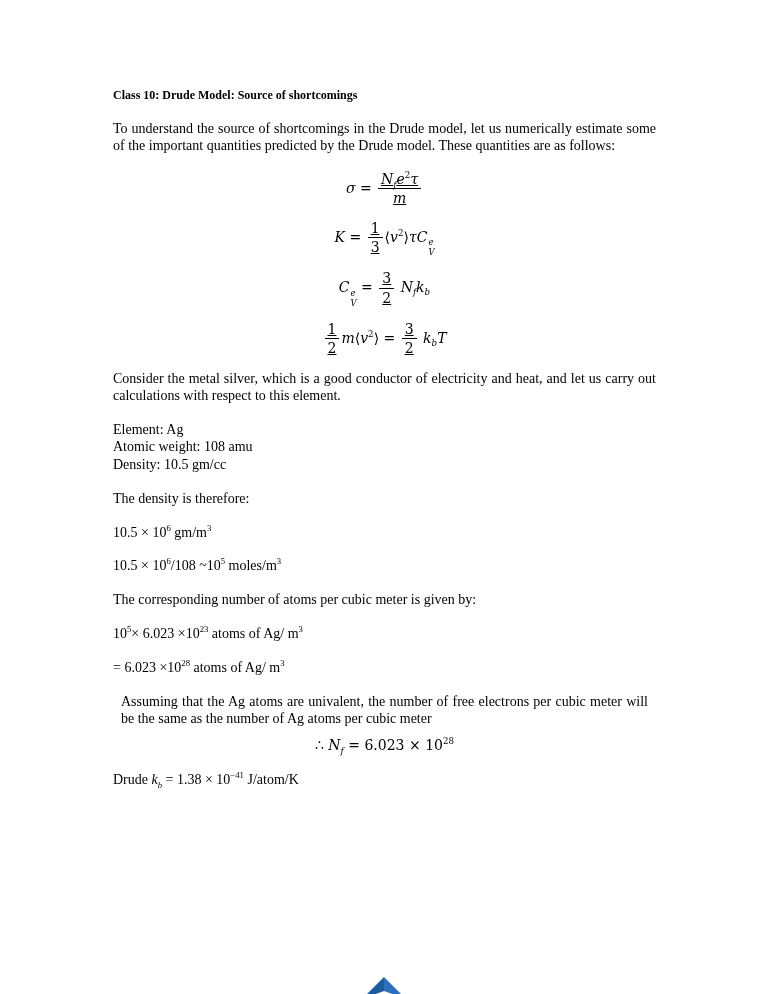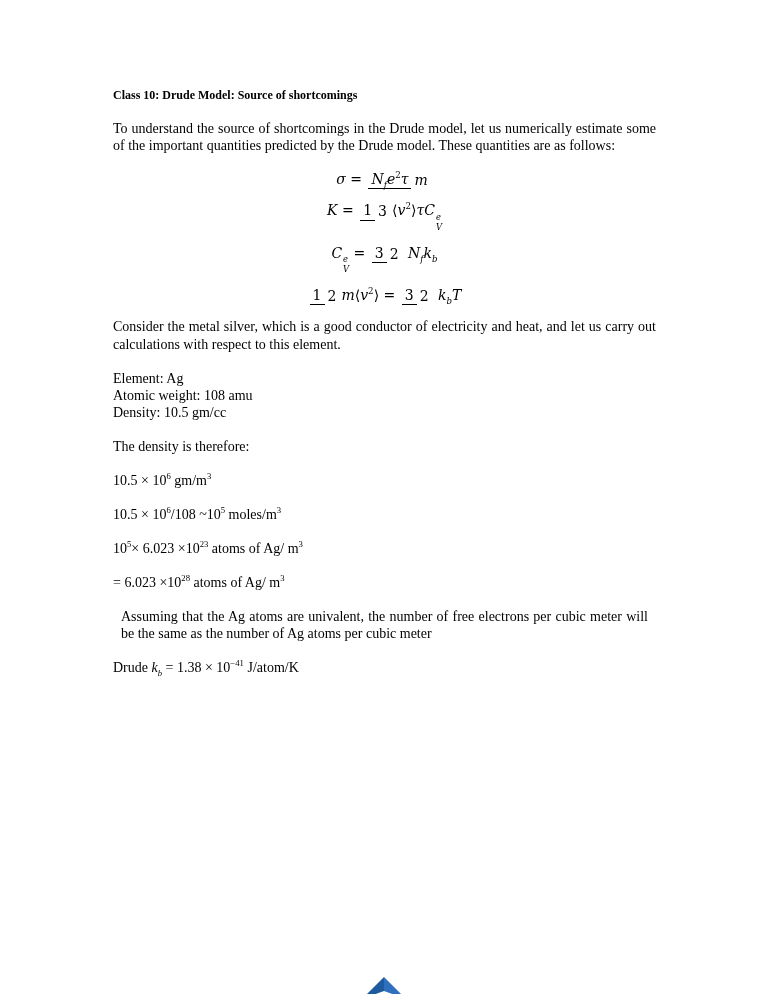--- a/index.html
+++ b/index.html
@@ -40,24 +40,25 @@
     font-family: "DejaVu Serif", "DejaVu Sans", serif;
     font-size: 14px;
     margin: 0;
     line-height: 19px;
   }
   .center { text-align: center; }
   .it { font-style: italic; }
   sup, sub { font-size: 0.62em; line-height: 0; }
   .frac {
     display: inline-flex;
-    flex-direction: row;
+    flex-direction: column;
     vertical-align: middle;
     text-align: center;
     margin: 0 2px;
+    text-decoration: underline;
   }
   .frac .num {
     display: block;
     border-bottom: 1px solid #000;
     padding: 0 3px 1px 3px;
     line-height: 1.15;
   }
   .frac .den {
     display: block;
     padding: 1px 3px 0 3px;
@@ -127,27 +128,29 @@
     <div class="prop-line">Density: 10.5 gm/cc</div>
   </div>
 
   <p class="body para">The density is therefore:</p>
 
   <p class="body para"><span>10.5 × 10</span><sup>6</sup><span> gm/m</span><sup>3</sup></p>
 
 
   <p class="body para"><span>10.5 × 10</span><sup>6</sup><span>/108 ~10</span><sup>5</sup><span> moles/m</span><sup>3</sup></p>
 
+  <p class="body para">The corresponding number of atoms per cubic meter is given by:</p>
 
   <p class="body para"><span>10</span><sup>5</sup><span>× 6.023 ×10</span><sup>23</sup><span> atoms of Ag/ m</span><sup>3</sup></p>
 
   <p class="body para"><span>= 6.023 ×10</span><sup>28</sup><span> atoms of Ag/ m</span><sup>3</sup></p>
 
   <div class="para">
     <p class="body just">Assuming that the Ag atoms are univalent, the number of free electrons per cubic meter will be the same as the number of Ag atoms per cubic meter</p>
+    <p class="mathline center"><span>∴ </span><span class="it">N</span><sub class="it">f</sub><span> = 6.023 × 10</span><sup>28</sup></p>
   </div>
 
   <p class="body para"><span>Drude </span><span class="it">k</span><sub class="it">b</sub><span> = 1.38 × 10</span><sup>−41</sup><span> J/atom/K</span></p>
 
 </div>
 
 <div class="logo">
   <svg width="44" height="22" viewBox="0 0 44 22">
     <polygon points="22,0 44,22 22,14" fill="#2e6fbe"></polygon>
     <polygon points="22,0 0,22 22,14" fill="#1d5a9e"></polygon>

